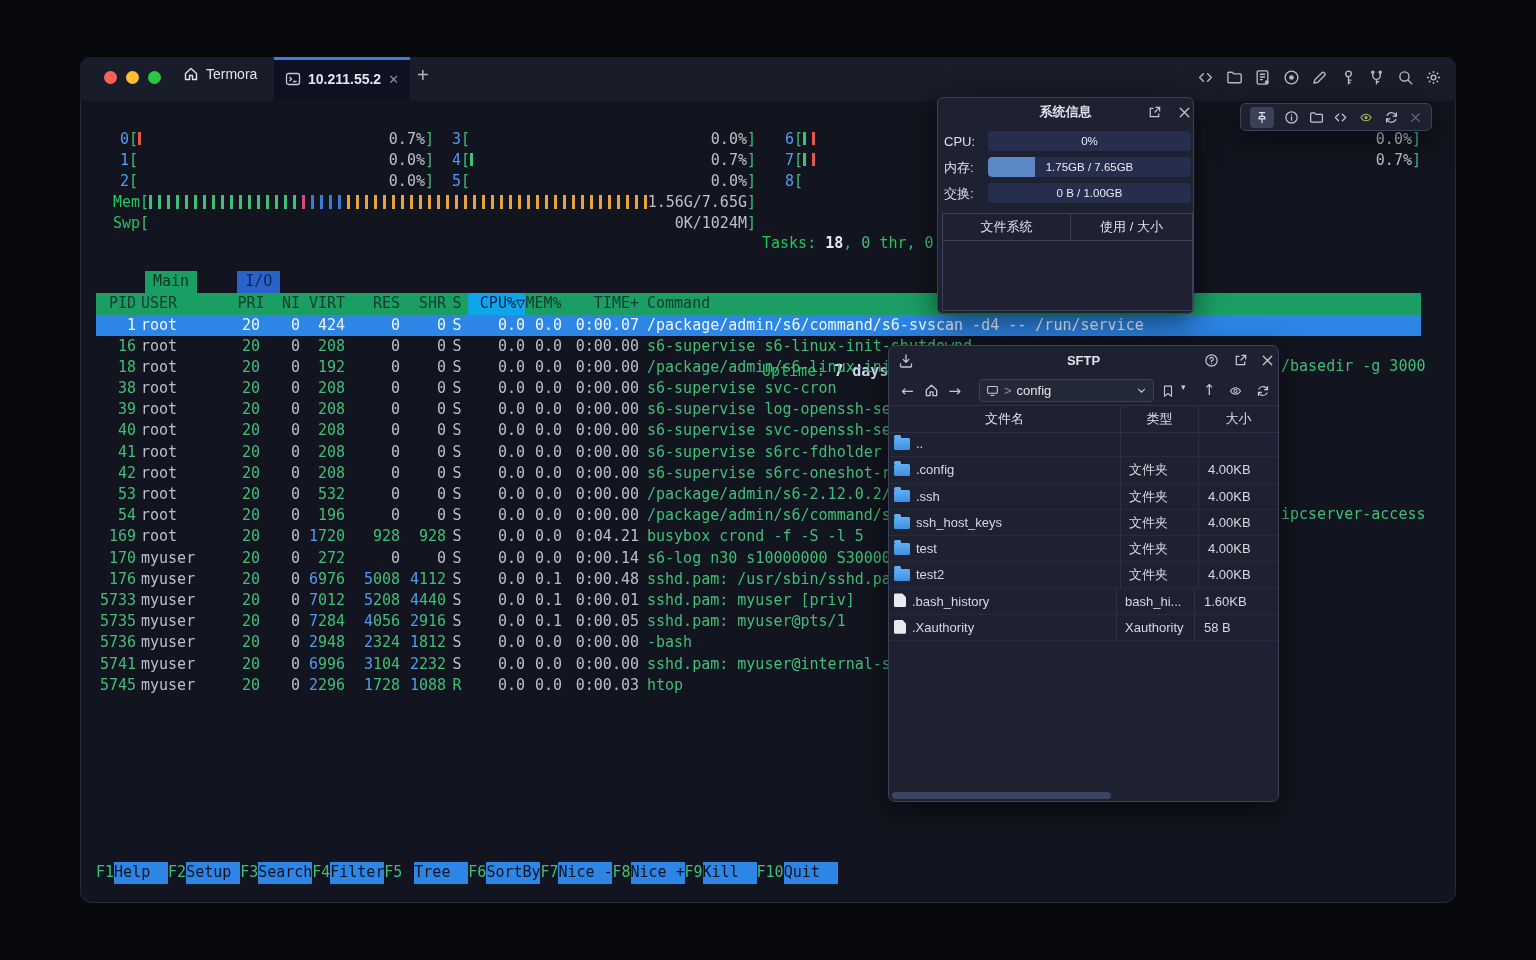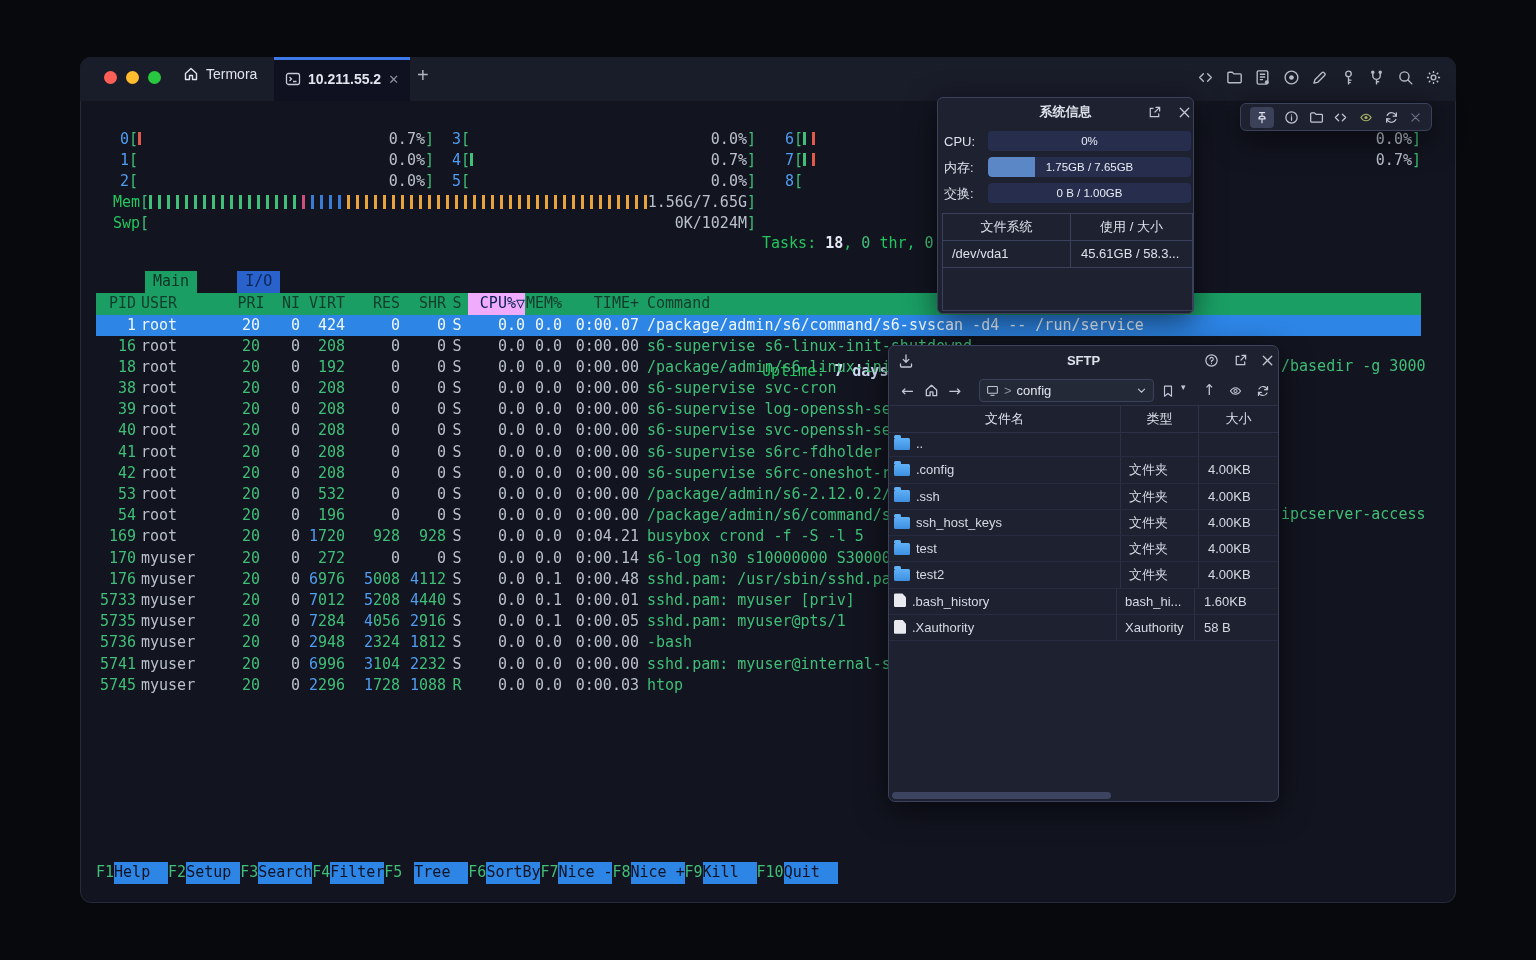--- a/index.html
+++ b/index.html
@@ -47,22 +47,22 @@
   .prow{display:flex;height:21.2px;line-height:21.2px;}
   .prow.sel{background:#2d85e5;}
   .prow.sel span,.prow.sel i{color:#eef7ff !important;}
   .c{white-space:pre;} 
   .c.pid{width:40px;text-align:right;} .c.user{width:100px;padding-left:5px;box-sizing:border-box;}
   .c.pri{width:30px;text-align:center;} .c.ni{width:34px;text-align:right;}
   .c.virt{width:45px;text-align:right;} .c.res{width:55px;text-align:right;}
   .c.shr{width:46px;text-align:right;} .c.st{width:22px;text-align:center;}
   .c.cpu{width:57px;text-align:right;} .c.mem{width:37px;text-align:right;}
   .c.time{width:77px;text-align:right;} .c.cmd{flex:1;padding-left:8px;overflow:hidden;}
-  .phead .hcpu{background:#f0abfc;color:#0a2050;}
-  .phead .hmeml{text-align:right;}
+  .phead .hcpu{background:#0ea5e9;color:#0a2050;}
+  .phead .hmeml{text-align:center;}
   .fnbar{position:absolute;left:96px;top:862px;width:1325px;height:21.5px;display:flex;line-height:21.5px;}
   .fnk{color:#3fbf77;white-space:pre;}
   .fnl{width:54px;background:#2d85e5;color:#0f1322;white-space:pre;overflow:visible;}
   .fnl.grow{flex:1;}
   
   .panel{position:absolute;background:#1d2130;border:1px solid #3b415c;border-radius:6px;box-sizing:border-box;
          color:#dde1ea;font-size:13px;box-shadow:0 8px 30px rgba(0,0,0,.55);}
   .sysinfo{left:937px;top:97px;width:257px;height:217px;z-index:20;}
   .sys-title{position:absolute;left:0;top:0;width:100%;height:28px;line-height:28px;text-align:center;font-weight:bold;}
   .sys-ico{position:absolute;top:7px;}
@@ -633,27 +633,20 @@
     <div class="sysrow" style="top:85px;">
         <span>交换:</span>
       </div>
     <div class="sysbar" style="top:85px;"><span class="txt">0 B / 1.00GB</span></div>
 
     <div class="systable">
       <div class="systr head">
         <span class="sysc1">文件系统</span>
           <span class="sysc2">使用 / 大小</span>
       </div>
-      <div>
-
-      <div class="systr data">
-            <span class="sysc1">/dev/vda1</span>
-            <span class="sysc2">45.61GB / 58.3...</span>
-          </div>
-        </div>
       <div class="systr last" style="border-bottom:none;height:42px;"></div>
     </div>
   </div>
 
   <div class="panel floatbar">
     <span class="pinbox">
         <svg width="14" height="15" viewBox="0 0 16 16" fill="none" stroke="#dfe3ec" stroke-width="1.3">
           <path d="M5 2.5h6M8 2.5v4M4.5 9.5c0-1.7 1.6-3 3.5-3s3.5 1.3 3.5 3zM4.5 9.5h7M8 9.5V14" stroke-linecap="round"></path>
         </svg>
       </span>

